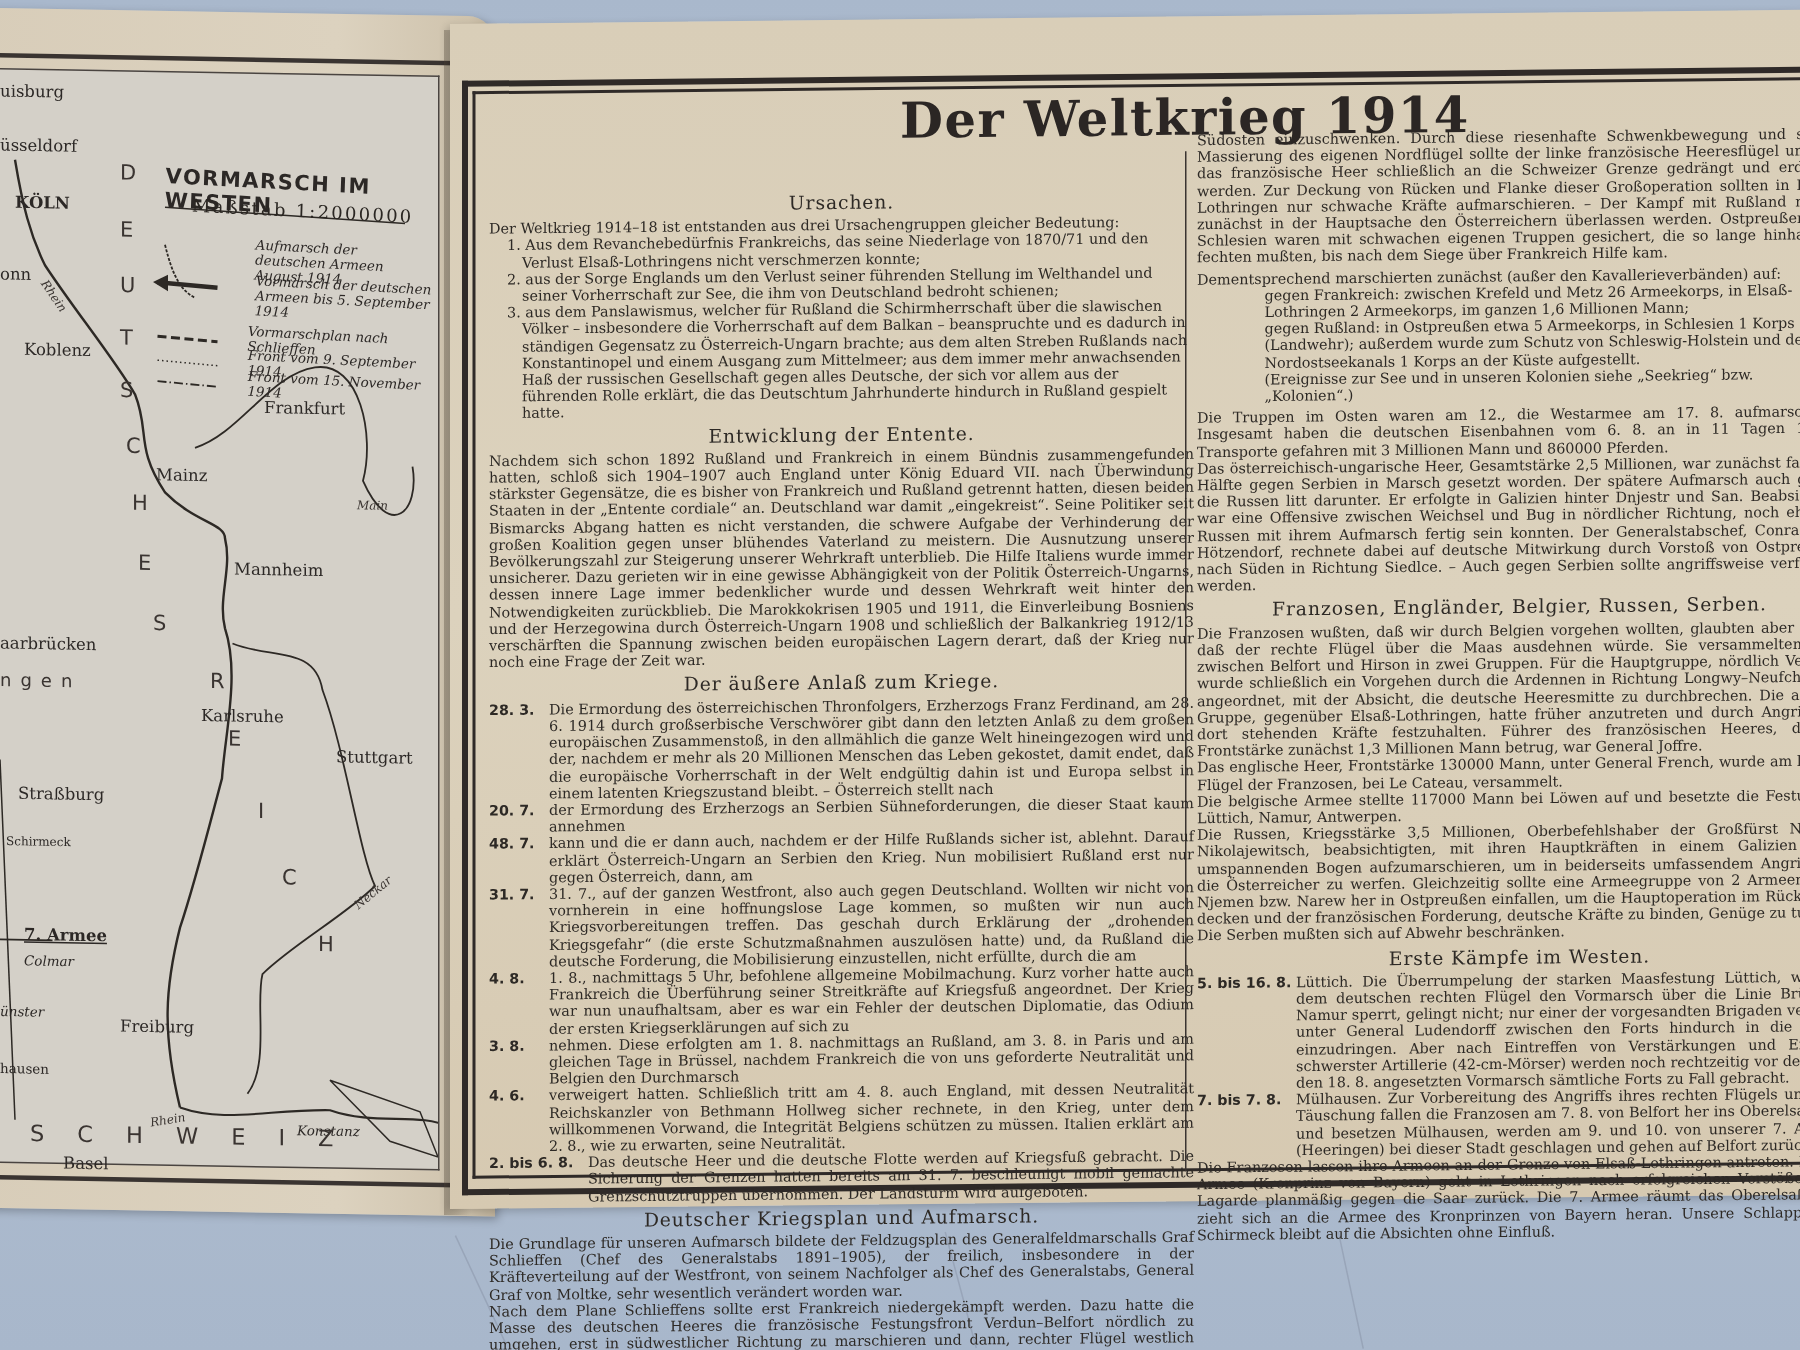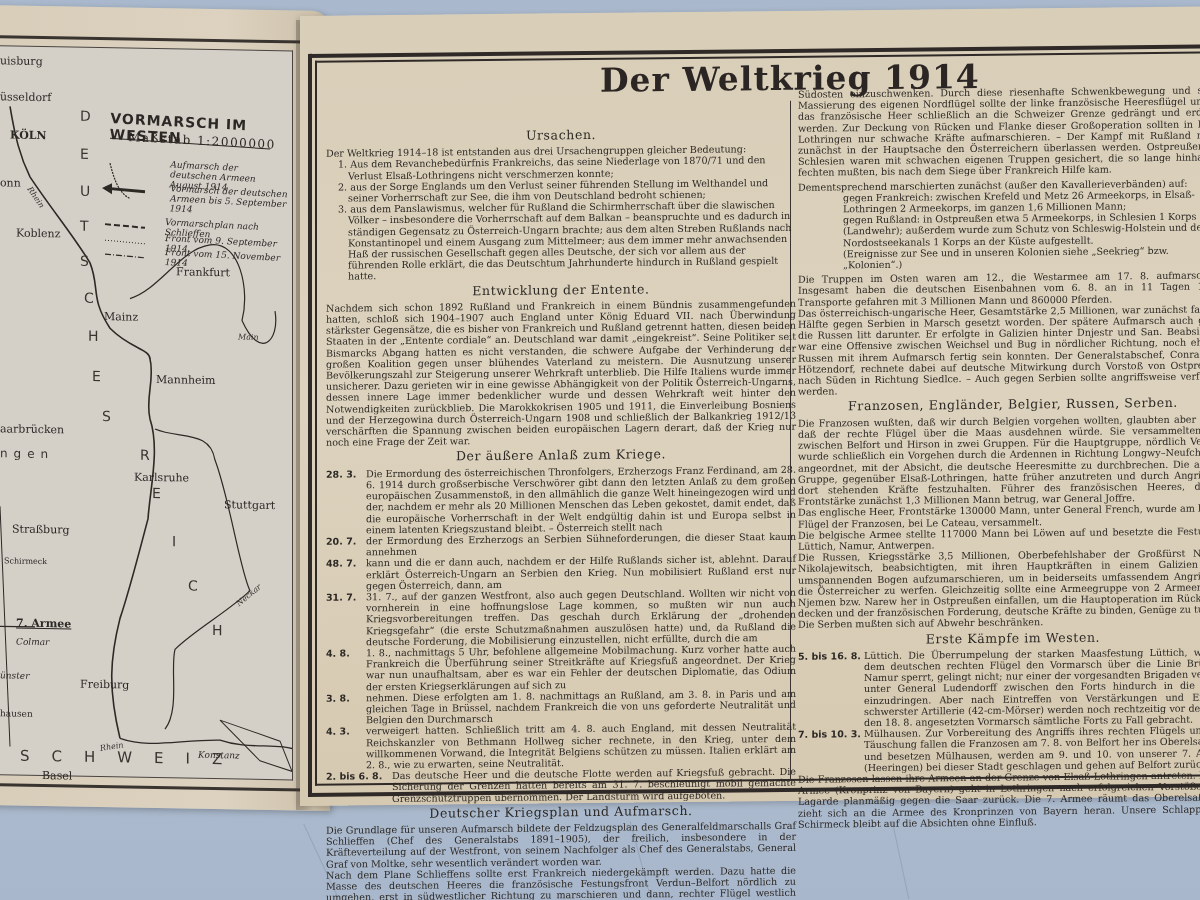--- a/index.html
+++ b/index.html
@@ -216,21 +216,21 @@
       </div>
     <div class="dated">
         <span class="date">4. 8.</span>
         <span class="txt">1. 8., nachmittags 5 Uhr, befohlene allgemeine Mobilmachung. Kurz vorher hatte auch Frankreich die Überführung seiner Streitkräfte auf Kriegsfuß angeordnet. Der Krieg war nun unaufhaltsam, aber es war ein Fehler der deutschen Diplomatie, das Odium der ersten Kriegserklärungen auf sich zu</span>
       </div>
     <div class="dated">
         <span class="date">3. 8.</span>
         <span class="txt">nehmen. Diese erfolgten am 1. 8. nachmittags an Rußland, am 3. 8. in Paris und am gleichen Tage in Brüssel, nachdem Frankreich die von uns geforderte Neutralität und Belgien den Durchmarsch</span>
       </div>
     <div class="dated">
-        <span class="date">4. 3.</span>
+        <span class="date">4. 6.</span>
         <span class="txt">verweigert hatten. Schließlich tritt am 4. 8. auch England, mit dessen Neutralität Reichskanzler von Bethmann Hollweg sicher rechnete, in den Krieg, unter dem willkommenen Vorwand, die Integrität Belgiens schützen zu müssen. Italien erklärt am 2. 8., wie zu erwarten, seine Neutralität.</span>
       </div>
     <div class="dated dated-wide">
         <span class="date">2. bis 6. 8.</span>
         <span class="txt">Das deutsche Heer und die deutsche Flotte werden auf Kriegsfuß gebracht. Die Sicherung der Grenzen hatten bereits am 31. 7. beschleunigt mobil gemachte Grenzschutztruppen übernommen. Der Landsturm wird aufgeboten.</span>
       </div>
 
     <div class="sec-head">Deutscher Kriegsplan und Aufmarsch.</div>
     <p class="para">Die Grundlage für unseren Aufmarsch bildete der Feldzugsplan des Generalfeldmarschalls Graf Schlieffen (Chef des Generalstabs 1891–1905), der freilich, insbesondere in der Kräfteverteilung auf der Westfront, von seinem Nachfolger als Chef des Generalstabs, General Graf von Moltke, sehr wesentlich verändert worden war.</p>
     <p class="para">Nach dem Plane Schlieffens sollte erst Frankreich niedergekämpft werden. Dazu hatte die Masse des deutschen Heeres die französische Festungsfront Verdun–Belfort nördlich zu umgehen, erst in südwestlicher Richtung zu marschieren und dann, rechter Flügel westlich Paris vorbei, mit Drehpunkt Diedenhofen nach</p>
@@ -251,20 +251,20 @@
     <p class="para">Die belgische Armee stellte 117000 Mann bei Löwen auf und besetzte die Festungen Lüttich, Namur, Antwerpen.</p>
     <p class="para">Die Russen, Kriegsstärke 3,5 Millionen, Oberbefehlshaber der Großfürst Nikolai Nikolajewitsch, beabsichtigten, mit ihren Hauptkräften in einem Galizien weit umspannenden Bogen aufzumarschieren, um in beiderseits umfassendem Angriff auf die Österreicher zu werfen. Gleichzeitig sollte eine Armeegruppe von 2 Armeen vom Njemen bzw. Narew her in Ostpreußen einfallen, um die Hauptoperation im Rücken zu decken und der französischen Forderung, deutsche Kräfte zu binden, Genüge zu tun.</p>
     <p class="para">Die Serben mußten sich auf Abwehr beschränken.</p>
 
     <div class="sec-head">Erste Kämpfe im Westen.</div>
     <div class="dated dated-wide">
         <span class="date">5. bis 16. 8.</span>
         <span class="txt">Lüttich. Die Überrumpelung der starken Maasfestung Lüttich, welche dem deutschen rechten Flügel den Vormarsch über die Linie Brüssel–Namur sperrt, gelingt nicht; nur einer der vorgesandten Brigaden vermag unter General Ludendorff zwischen den Forts hindurch in die Stadt einzudringen. Aber nach Eintreffen von Verstärkungen und Einsatz schwerster Artillerie (42-cm-Mörser) werden noch rechtzeitig vor dem auf den 18. 8. angesetzten Vormarsch sämtliche Forts zu Fall gebracht.</span>
       </div>
     <div class="dated dated-wide">
-        <span class="date">7. bis 10. 3.</span>
+        <span class="date">7. bis 7. 8.</span>
         <span class="txt">Mülhausen. Zur Vorbereitung des Angriffs ihres rechten Flügels und zur Täuschung fallen die Franzosen am 7. 8. von Belfort her ins Oberelsaß ein und besetzen Mülhausen, werden am 9. und 10. von unserer 7. Armee (Heeringen) bei dieser Stadt geschlagen und gehen auf Belfort zurück.</span>
       </div>
     <div class="dated dated-wide">
         <span class="txt">Die Franzosen lassen ihre Armeen an der Grenze von Elsaß-Lothringen antreten. Die 6. Armee (Kronprinz von Bayern) geht in Lothringen nach erfolgreichen Vorstößen bei Lagarde planmäßig gegen die Saar zurück. Die 7. Armee räumt das Oberelsaß und zieht sich an die Armee des Kronprinzen von Bayern heran. Unsere Schlappe bei Schirmeck bleibt auf die Absichten ohne Einfluß.</span>
       </div>
   </div>
 </div>
 
 </body></html>

